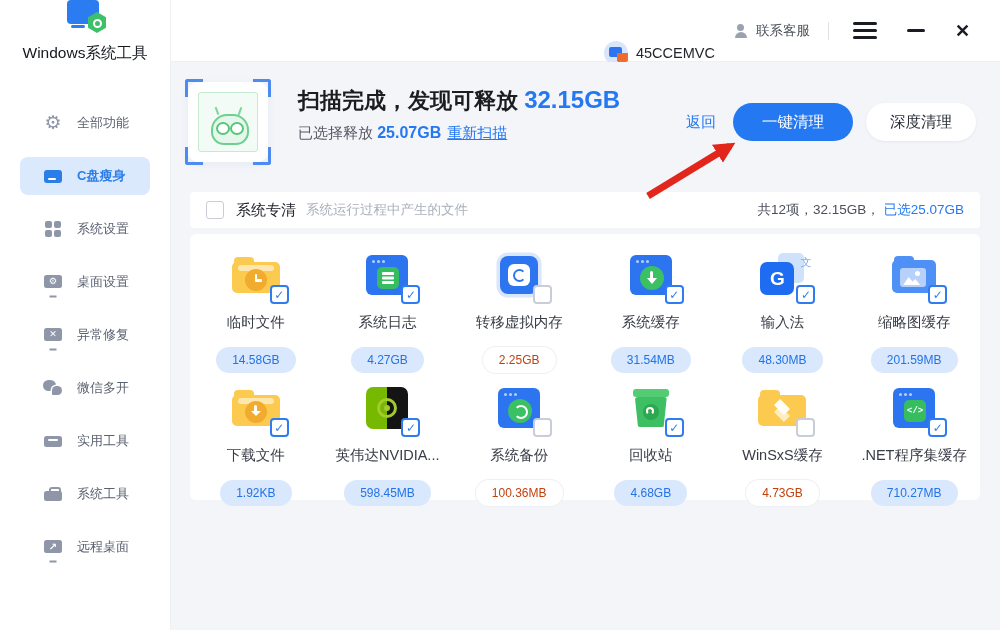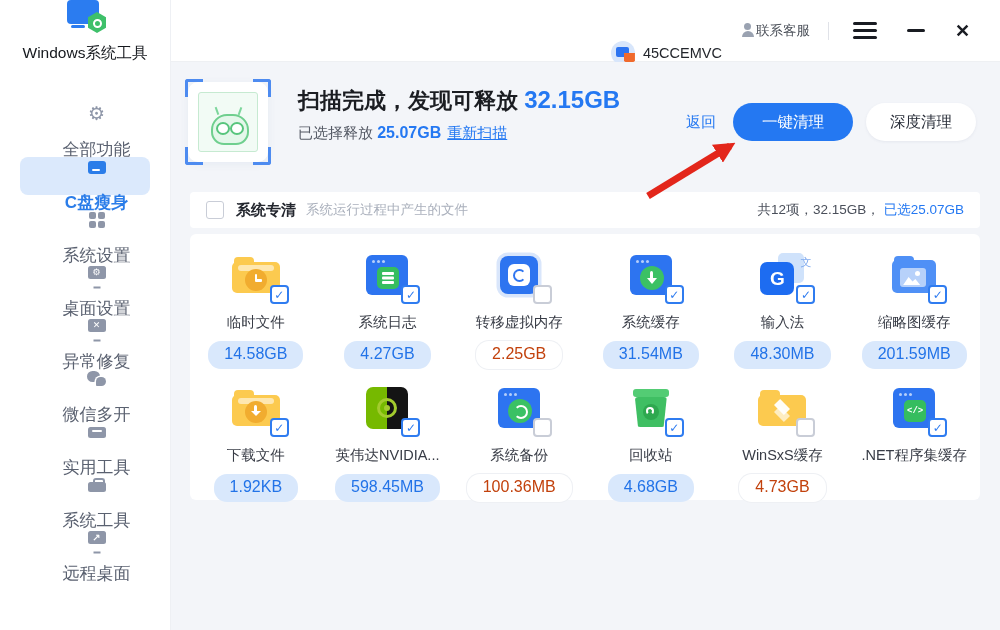--- a/index.html
+++ b/index.html
@@ -10,21 +10,21 @@
   .brand{text-align:center;}
   .logo{position:relative;width:36px;height:30px;margin:0 auto;}
   .logo .mon{position:absolute;left:0;top:0;width:32px;height:24px;background:#2b7cf0;border-radius:4px;}
   .logo .mon::after{content:"";position:absolute;left:4px;bottom:-4px;width:14px;height:3px;background:#2b7cf0;border-radius:2px;}
   .logo .hex{position:absolute;right:-4px;bottom:-3px;width:20px;height:21px;background:#3ec06a;
              clip-path:polygon(50% 0,95% 25%,95% 75%,50% 100%,5% 75%,5% 25%);}
   .logo .hex::after{content:"";position:absolute;left:6px;top:7px;width:5px;height:5px;border:2.5px solid #fff;border-radius:50%;}
   .brand-title{margin-top:13px;font-size:15.5px;color:#15181d;}
   .nav{margin-top:40px;}
   .nav-item{display:flex;align-items:center;gap:14px;height:38px;margin:15px 20px 0;padding-left:23px;border-radius:8px;
-            color:#5a6170;font-size:17px;cursor:pointer;flex-direction:column;}
+            color:#5a6170;font-size:13px;cursor:pointer;}
   .nav-item.active{background:#dbe9fc;color:#2b7de9;font-weight:bold;}
   .si{width:20px;height:20px;position:relative;color:#8e96a8;flex:0 0 20px;}
   .nav-item.active .si{color:#2b7de9;}
   .si::before,.si::after{content:"";position:absolute;}
   .si-gear::before{content:"⚙";font-size:19px;line-height:20px;left:0;top:0;width:100%;text-align:center;}
   .si-disk::before{left:1px;top:4px;width:18px;height:13px;border-radius:3px;background:currentColor;}
   .si-disk::after{left:5px;top:12px;width:8px;height:2px;background:#fff;border-radius:1px;}
   .si-grid::before{left:2px;top:2px;width:7px;height:7px;border-radius:2px;background:currentColor;
                    box-shadow:9px 0 0 currentColor,0 9px 0 currentColor,9px 9px 0 currentColor;}
   .si-monitor-gear::before,.si-monitor-fix::before,.si-remote::before{left:1px;top:3px;width:18px;height:13px;border-radius:2.5px;background:currentColor;box-shadow:0 15px 0 -5.5px currentColor;}
@@ -40,21 +40,21 @@
   
   .main{position:absolute;left:170px;top:0;right:0;bottom:0;}
   .topbar{position:absolute;left:0;top:0;right:0;height:62px;background:#fff;border-bottom:1px solid #eef0f3;
           display:flex;align-items:center;justify-content:flex-end;padding-right:24px;box-sizing:border-box;gap:18px;}
   .acct{display:flex;align-items:center;gap:8px;cursor:pointer;margin-top:44px;}
   .acct-ic{width:24px;height:24px;border-radius:50%;background:#d8e6fb;position:relative;}
   .acct-ic::before{content:"";position:absolute;left:5px;top:6px;width:13px;height:10px;border-radius:2px;background:#2d74f0;}
   .acct-ic::after{content:"";position:absolute;right:0;bottom:0;width:11px;height:12px;background:#f06a2d;
                   clip-path:polygon(0 0,100% 0,100% 70%,50% 100%,0 70%);}
   .acct-name{font-size:14.5px;color:#23262c;}
-  .contact{display:flex;align-items:flex-start;gap:0;cursor:pointer;}
+  .contact{display:flex;align-items:center;gap:7px;cursor:pointer;}
   .person-ic{width:16px;height:16px;position:relative;}
   .person-ic::before{content:"";position:absolute;left:4.5px;top:1px;width:7px;height:7px;border-radius:50%;background:#9aa2b1;}
   .person-ic::after{content:"";position:absolute;left:2px;top:9px;width:12px;height:6px;border-radius:6px 6px 0 0;background:#9aa2b1;}
   .contact-label{font-size:13.5px;color:#4a4f58;}
   .tb-divider{width:1px;height:18px;background:#e0e2e8;}
   .winbtn{background:none;border:none;padding:6px;cursor:pointer;display:flex;align-items:center;justify-content:center;}
   .burger{width:24px;height:17px;position:relative;}
   .burger::before{content:"";position:absolute;left:0;top:0;width:24px;height:2.5px;border-radius:2px;background:#191c22;
                   box-shadow:0 7px 0 #191c22,0 14px 0 #191c22;}
   .minline{width:18px;height:2.5px;background:#191c22;border-radius:2px;}
@@ -86,35 +86,35 @@
              background:none;border:none;cursor:pointer;padding:0;}
   .btn-clean{position:absolute;left:563px;top:41px;width:120px;height:38px;border:none;border-radius:19px;background:var(--accent,#2478f2);
              color:#fff;font-size:15.5px;cursor:pointer;}
   .btn-deep{position:absolute;left:696px;top:41px;width:110px;height:38px;border:none;border-radius:19px;background:#fff;
             color:#2a2f3a;font-size:15.5px;cursor:pointer;box-shadow:0 1px 3px rgba(60,80,120,.08);}
   .arrow-svg{position:absolute;inset:0;width:100%;height:100%;pointer-events:none;z-index:5;}
   
   .secbar{position:absolute;left:20px;top:130px;width:790px;height:36px;background:#fff;border-radius:4px;
           display:flex;align-items:center;box-sizing:border-box;padding:0 16px;}
   .sec-check{width:16px;height:16px;border:1.5px solid #c9cdd7;border-radius:3px;background:#fff;margin-right:12px;cursor:pointer;flex:0 0 16px;}
-  .sec-title{font-size:15px;font-weight:bold;color:#23262e;margin-right:10px;white-space:nowrap;}
+  .sec-title{font-size:15px;font-weight:normal;color:#23262e;margin-right:10px;white-space:nowrap;}
   .sec-desc{font-size:13.5px;color:#aab0bc;white-space:nowrap;}
   .sec-summary{margin-left:auto;font-size:13.5px;color:#4a4f5a;white-space:nowrap;}
   .sec-summary .sel{color:var(--accent,#2478f2);margin-left:4px;}
   
   .gridcard{position:absolute;left:20px;top:172px;width:790px;height:266px;background:#fff;border-radius:6px;
             display:grid;grid-template-columns:repeat(6,1fr);grid-template-rows:133px 133px;box-sizing:border-box;padding-top:2px;}
   .tile{display:flex;flex-direction:column;align-items:center;padding-top:14px;cursor:pointer;}
   .iconwrap{position:relative;width:54px;height:50px;}
   .cb{position:absolute;right:-6px;bottom:-4px;width:19px;height:19px;border-radius:4px;background:#fff;box-sizing:border-box;
       text-align:center;font-size:12px;font-weight:bold;line-height:16px;cursor:pointer;z-index:4;}
   .cb.on{border:2px solid #2f7cf0;color:#2f7cf0;}
   .cb.off{border:2px solid #c9cdd7;color:transparent;}
   .t-label{margin-top:13px;font-size:14.5px;color:#383c46;white-space:nowrap;}
-  .badge{margin-top:9px;height:32px;line-height:26px;padding:0 16px;border-radius:13px;font-size:16px;}
+  .badge{margin-top:15px;height:32px;line-height:26px;padding:0 16px;border-radius:13px;font-size:12px;}
   .badge.on{background:#d9e8fc;color:#2273e8;}
   .badge.off{background:#fff;color:#c2410c;box-shadow:0 0 0 1px #eef0f4;}
   
   .gi{width:50px;height:50px;position:relative;display:block;margin:0 2px;}
   .gi::before,.gi::after{content:"";position:absolute;}
   .gi .g1,.gi .g2{position:absolute;display:block;}
   .gi .g2::before,.gi .g2::after{content:"";position:absolute;}
   
   .gi-folder-clock::before,.gi-folder-download::before,.gi-folder-layers::before{left:3px;top:7px;width:20px;height:12px;border-radius:4px;background:#fcca4f;}
   .gi-folder-clock::after,.gi-folder-download::after,.gi-folder-layers::after{left:1px;top:12px;width:48px;height:31px;border-radius:5px;background:#fcca4f;}
@@ -410,18 +410,19 @@
         </div>
           <div class="tile">
           <span class="iconwrap">
             <span class="gi gi-window-code">
                 <span class="g1"></span>
                 <span class="g2"></span>
               </span>
             <span class="cb on">✓</span>
           </span>
           <span class="t-label">.NET程序集缓存</span>
+          <span class="badge on">710.27MB</span>
         </div>
         </div>
 
     </div>
   </div>
 </div>
 
 </body></html>

